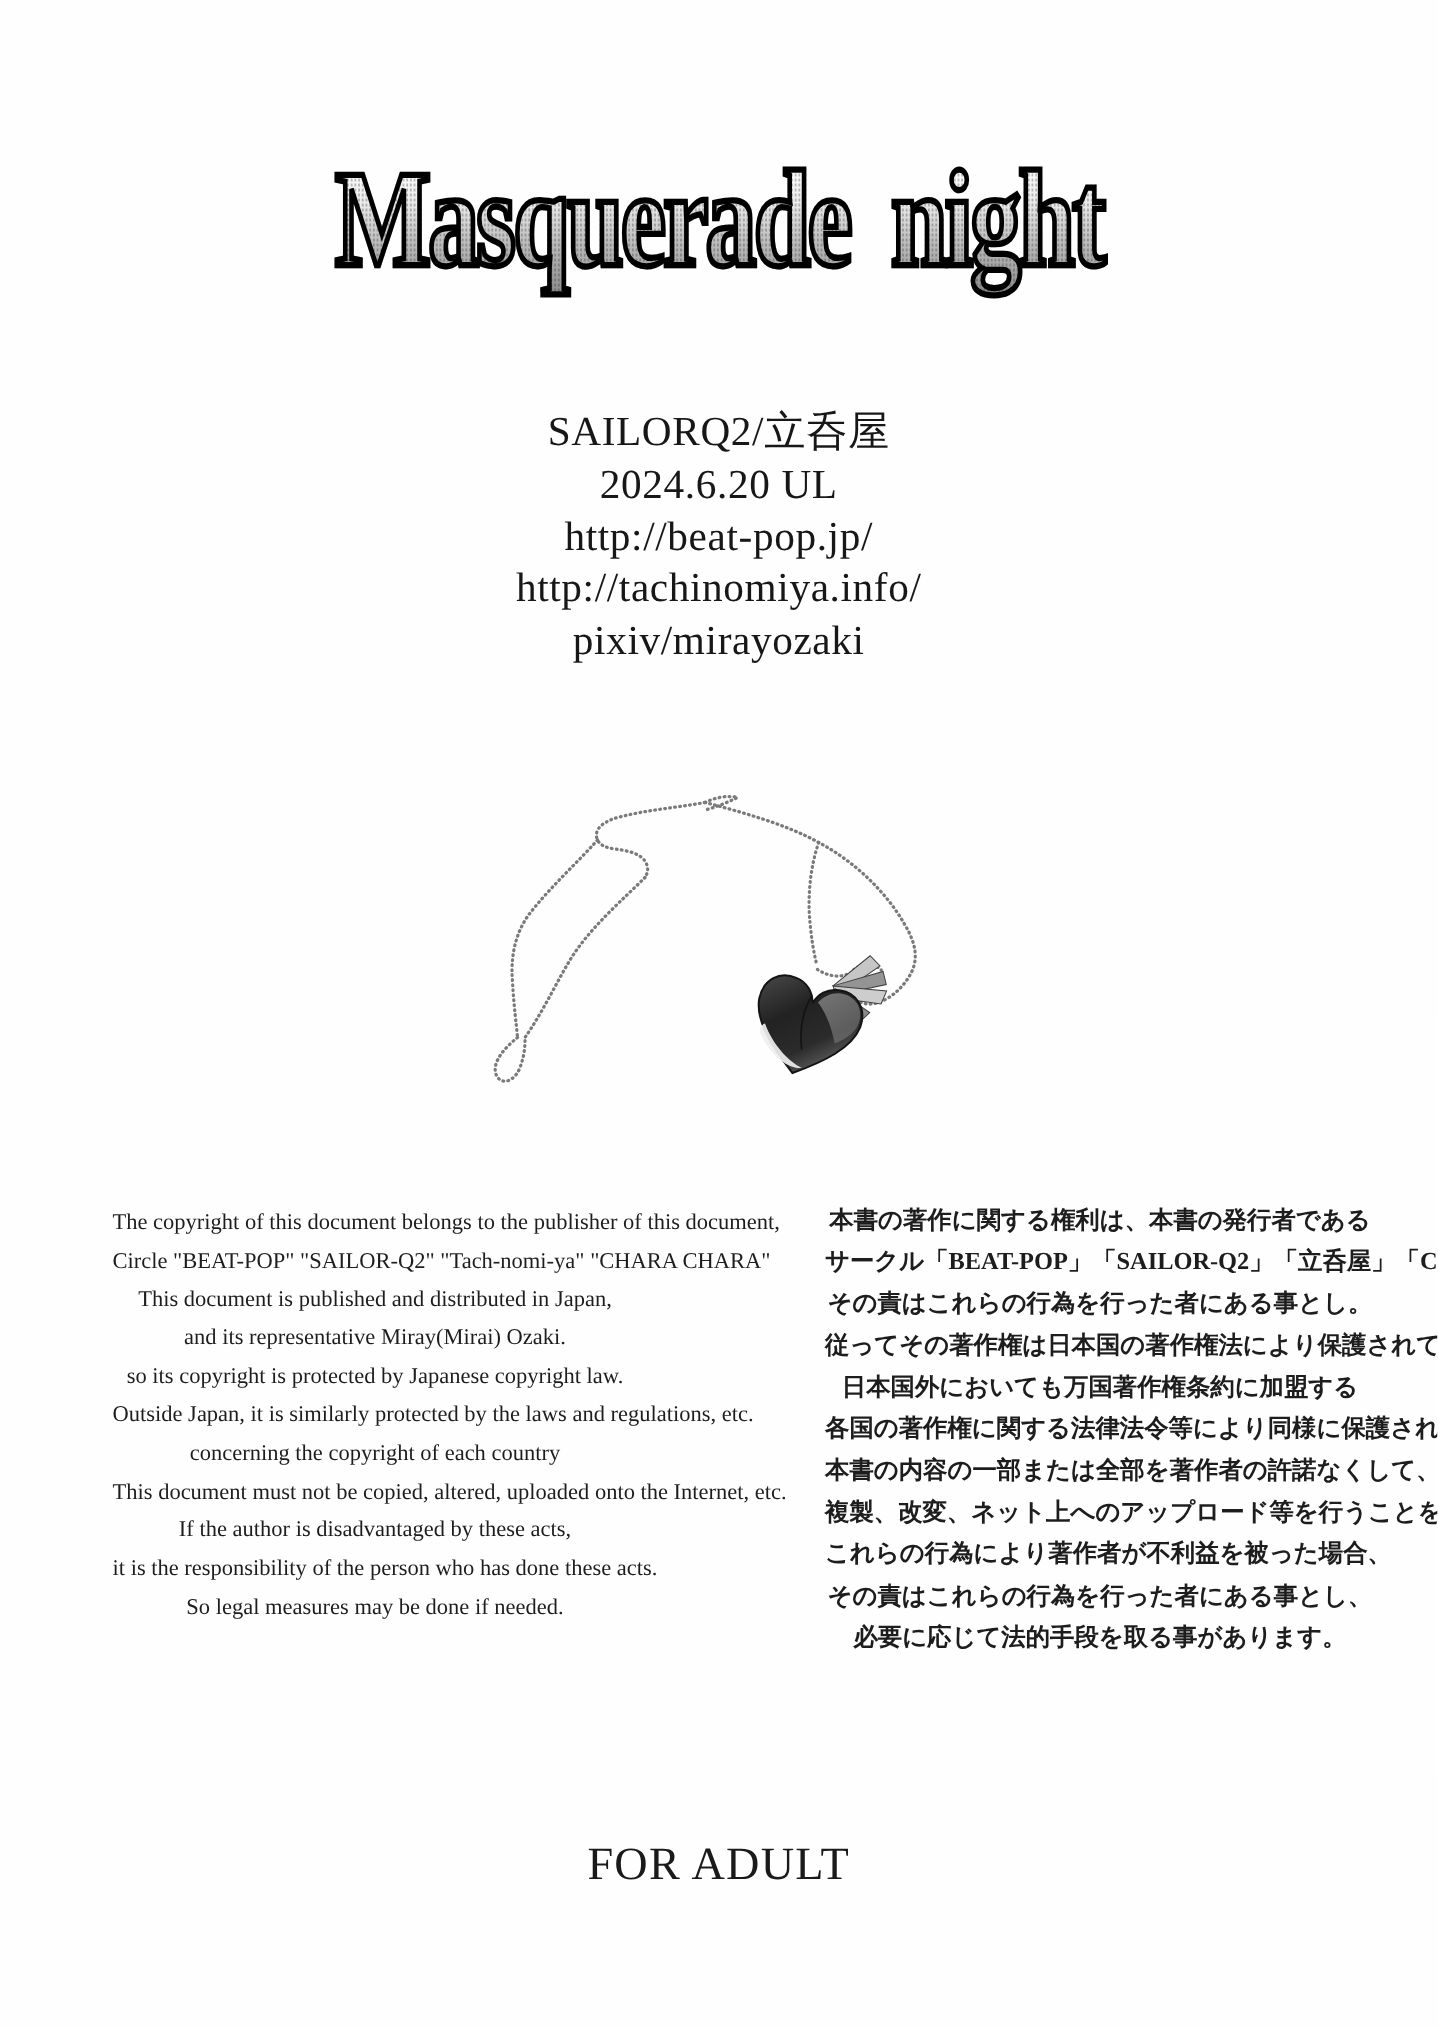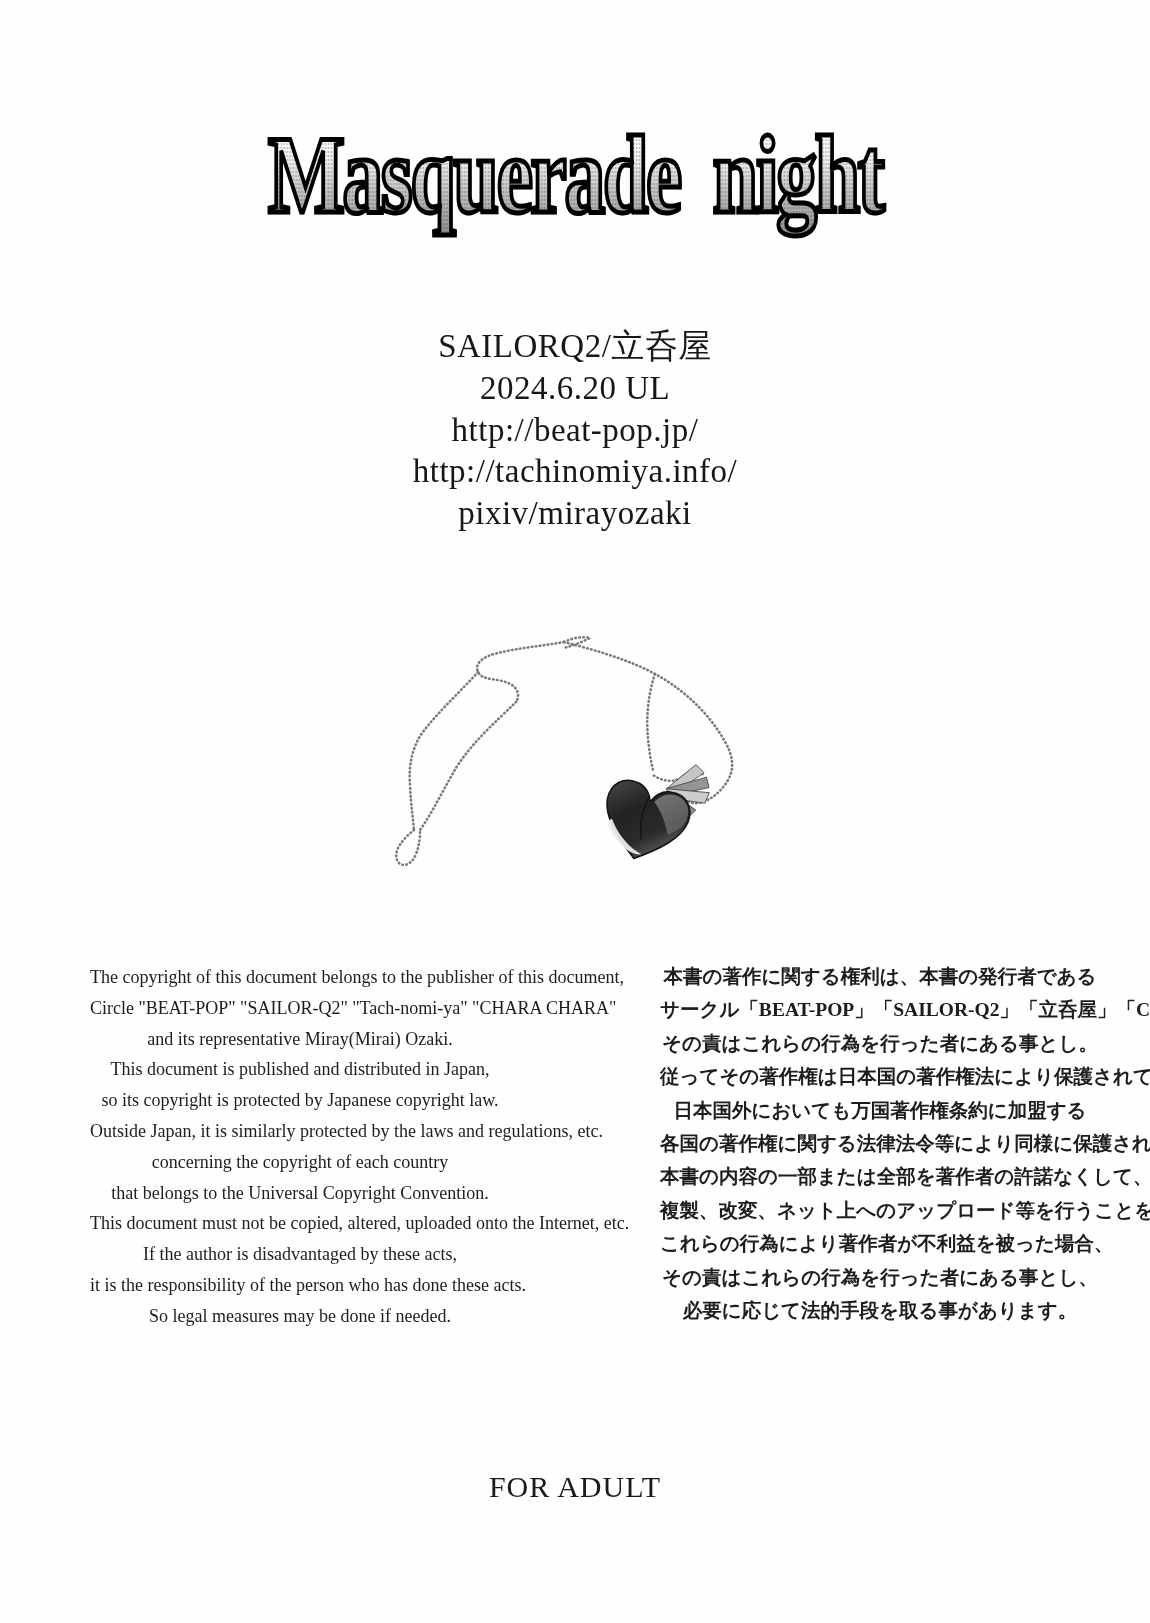--- a/index.html
+++ b/index.html
@@ -93,21 +93,21 @@
   }
   .en-line, .ja-line { white-space: nowrap; }
 
   
   .footer {
     position: absolute;
     top: 1470px;
     left: 0;
     width: 100%;
     text-align: center;
-    font-size: 30px;
+    font-size: 37px;
     letter-spacing: 1px;
     color: #1a1a1a;
   }
 </style>
 </head>
 <body>
 
 <div class="page">
 
   <div class="title-wrap">
@@ -178,26 +178,25 @@
         <path d="M -2 -24 C -6 -10, -4 6, 2 20" fill="none" stroke="#0f0f0f" stroke-width="1.4" opacity="0.8"></path>
 
         <path d="M -32 8 C -22 22, -6 32, 6 34 C -4 38, -20 32, -34 16 C -36 12, -34 9, -32 8 Z" fill="#efefef" opacity="0.92"></path>
       </g>
     </svg>
   </div>
 
   <div class="col col-en">
       <div class="en-line">The copyright of this document belongs to the publisher of this document,</div>
       <div class="en-line">Circle "BEAT-POP" "SAILOR-Q2" "Tach-nomi-ya" "CHARA CHARA"</div>
+      <div class="en-line">This document is published and distributed in Japan,</div>
       <div class="en-line">and its representative Miray(Mirai) Ozaki.</div>
-      <div class="en-line">This document is published and distributed in Japan,</div>
       <div class="en-line">so its copyright is protected by Japanese copyright law.</div>
       <div class="en-line">Outside Japan, it is similarly protected by the laws and regulations, etc.</div>
       <div class="en-line">concerning the copyright of each country</div>
-      <div class="en-line">that belongs to the Universal Copyright Convention.</div>
       <div class="en-line">This document must not be copied, altered, uploaded onto the Internet, etc.</div>
       <div class="en-line">If the author is disadvantaged by these acts,</div>
       <div class="en-line">it is the responsibility of the person who has done these acts.</div>
       <div class="en-line">So legal measures may be done if needed.</div>
     </div>
 
   <div class="col col-ja">
       <div class="ja-line">本書の著作に関する権利は、本書の発行者である</div>
       <div class="ja-line">サークル「BEAT-POP」「SAILOR-Q2」「立呑屋」「CHARA CHARA」</div>
       <div class="ja-line">その責はこれらの行為を行った者にある事とし。</div>

